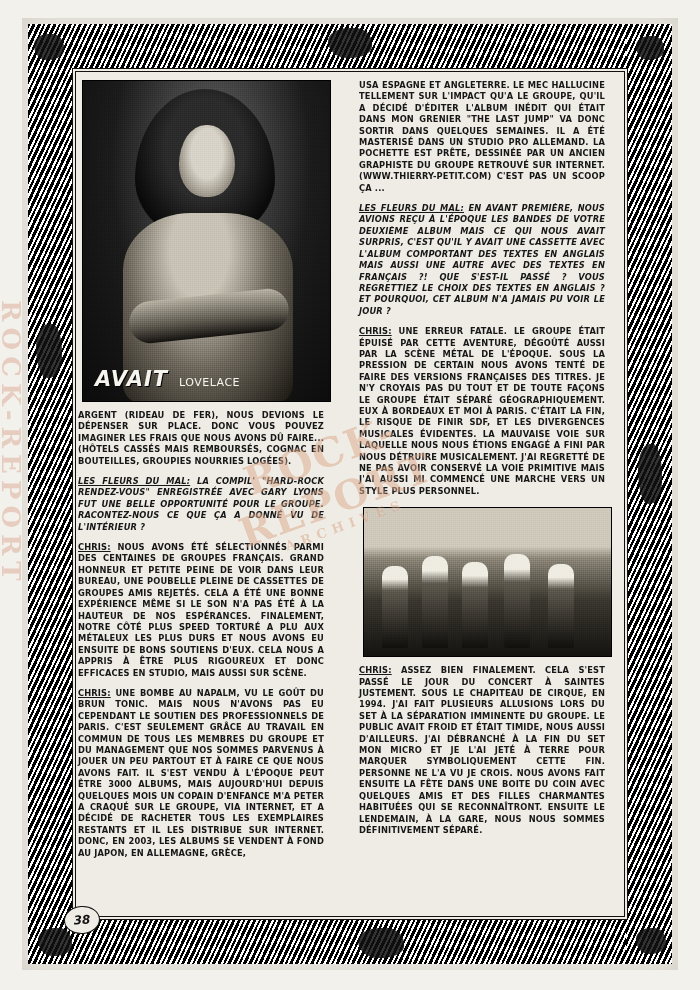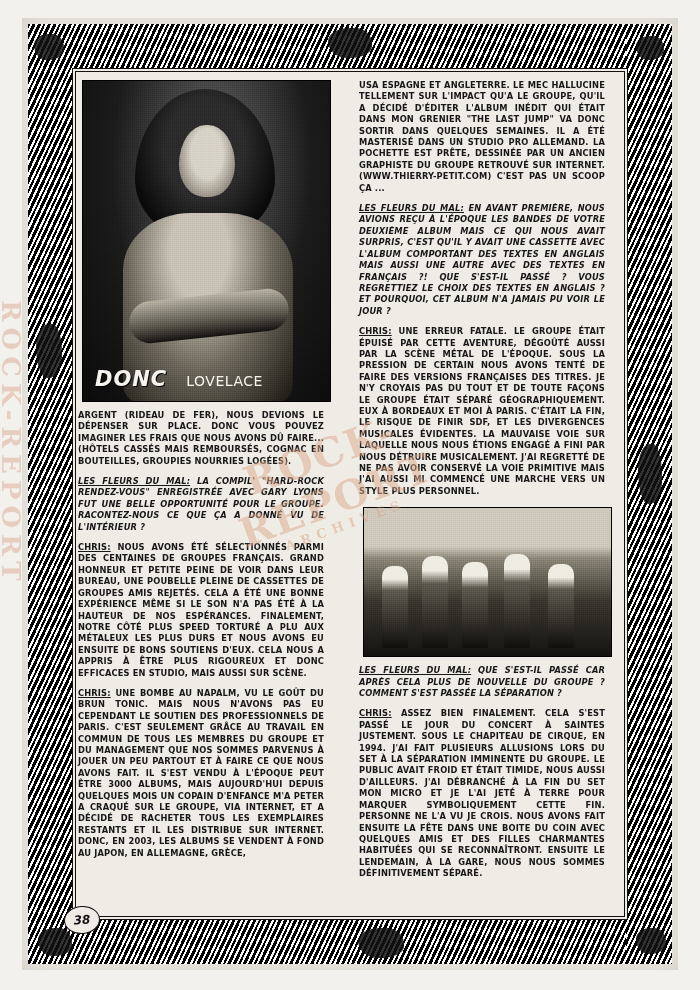--- a/index.html
+++ b/index.html
@@ -154,22 +154,22 @@
     font-family: "DejaVu Sans", sans-serif;
     letter-spacing: 1px;
   }
   .photo-caption .big {
     font-size: 21px;
     font-weight: bold;
     font-style: italic;
     text-shadow: 1px 1px 0 #000;
   }
   .photo-caption .small {
-    font-size: 14px;
-    margin-left: 19px;
+    font-size: 11px;
+    margin-left: 11px;
     letter-spacing: .5px;
   }
 
   .photo.band {
     width: 247px;
     height: 148px;
     margin: 10px 0 8px 4px;
     background:
       linear-gradient(180deg, #cfc9bb 0 26%, #8d8779 34%, #3a382f 62%, #151310 100%);
   }
@@ -284,21 +284,21 @@
 
       <div class="col">
 
         <div class="photo portrait">
           <div class="hair"></div>
           <div class="face"></div>
           <div class="torso"></div>
           <div class="arm"></div>
           <div class="grain"></div>
           <div class="photo-caption">
-            <span class="big">DONC</span><span class="small">LOVELACE</span>
+            <span class="big">AVAIT</span><span class="small">LOVELACE</span>
           </div>
         </div>
 
         <p class="txt para">ARGENT (RIDEAU DE FER), NOUS DEVIONS LE DÉPENSER SUR PLACE. DONC VOUS POUVEZ IMAGINER LES FRAIS QUE NOUS AVONS DÛ FAIRE... (HÔTELS CASSÉS MAIS REMBOURSÉS, COGNAC EN BOUTEILLES, GROUPIES NOURRIES LOGÉES).</p>
 
         <p class="txt para">
           <span class="q-label">LES FLEURS DU MAL:</span><span class="q-body"> LA COMPIL' "HARD-ROCK RENDEZ-VOUS" ENREGISTRÉE AVEC GARY LYONS FUT UNE BELLE OPPORTUNITÉ POUR LE GROUPE. RACONTEZ-NOUS CE QUE ÇA A DONNÉ VU DE L'INTÉRIEUR ?</span>
         </p>
 
         <p class="txt para">
@@ -325,23 +325,20 @@
 
         <div class="photo band">
           <div class="band-fig" style="left:18px;  height:82px;"></div>
           <div class="band-fig" style="left:58px;  height:92px;"></div>
           <div class="band-fig" style="left:98px;  height:86px;"></div>
           <div class="band-fig" style="left:140px; height:94px;"></div>
           <div class="band-fig" style="left:184px; height:84px;"></div>
           <div class="grain"></div>
         </div>
 
-        <p class="txt para">
-          <span class="q-label">LES FLEURS DU MAL:</span><span class="q-body"> QUE S'EST-IL PASSÉ CAR APRÈS CELA PLUS DE NOUVELLE DU GROUPE ? COMMENT S'EST PASSÉE LA SÉPARATION ?</span>
-        </p>
 
         <p class="txt para">
           <span class="a-label">CHRIS:</span><span> ASSEZ BIEN FINALEMENT. CELA S'EST PASSÉ LE JOUR DU CONCERT À SAINTES JUSTEMENT. SOUS LE CHAPITEAU DE CIRQUE, EN 1994. J'AI FAIT PLUSIEURS ALLUSIONS LORS DU SET À LA SÉPARATION IMMINENTE DU GROUPE. LE PUBLIC AVAIT FROID ET ÉTAIT TIMIDE, NOUS AUSSI D'AILLEURS. J'AI DÉBRANCHÉ À LA FIN DU SET MON MICRO ET JE L'AI JETÉ À TERRE POUR MARQUER SYMBOLIQUEMENT CETTE FIN. PERSONNE NE L'A VU JE CROIS. NOUS AVONS FAIT ENSUITE LA FÊTE DANS UNE BOITE DU COIN AVEC QUELQUES AMIS ET DES FILLES CHARMANTES HABITUÉES QUI SE RECONNAÎTRONT. ENSUITE LE LENDEMAIN, À LA GARE, NOUS NOUS SOMMES DÉFINITIVEMENT SÉPARÉ.</span>
         </p>
       </div>
 
     </div>
   </div>
 
   <div class="folio">38</div>

